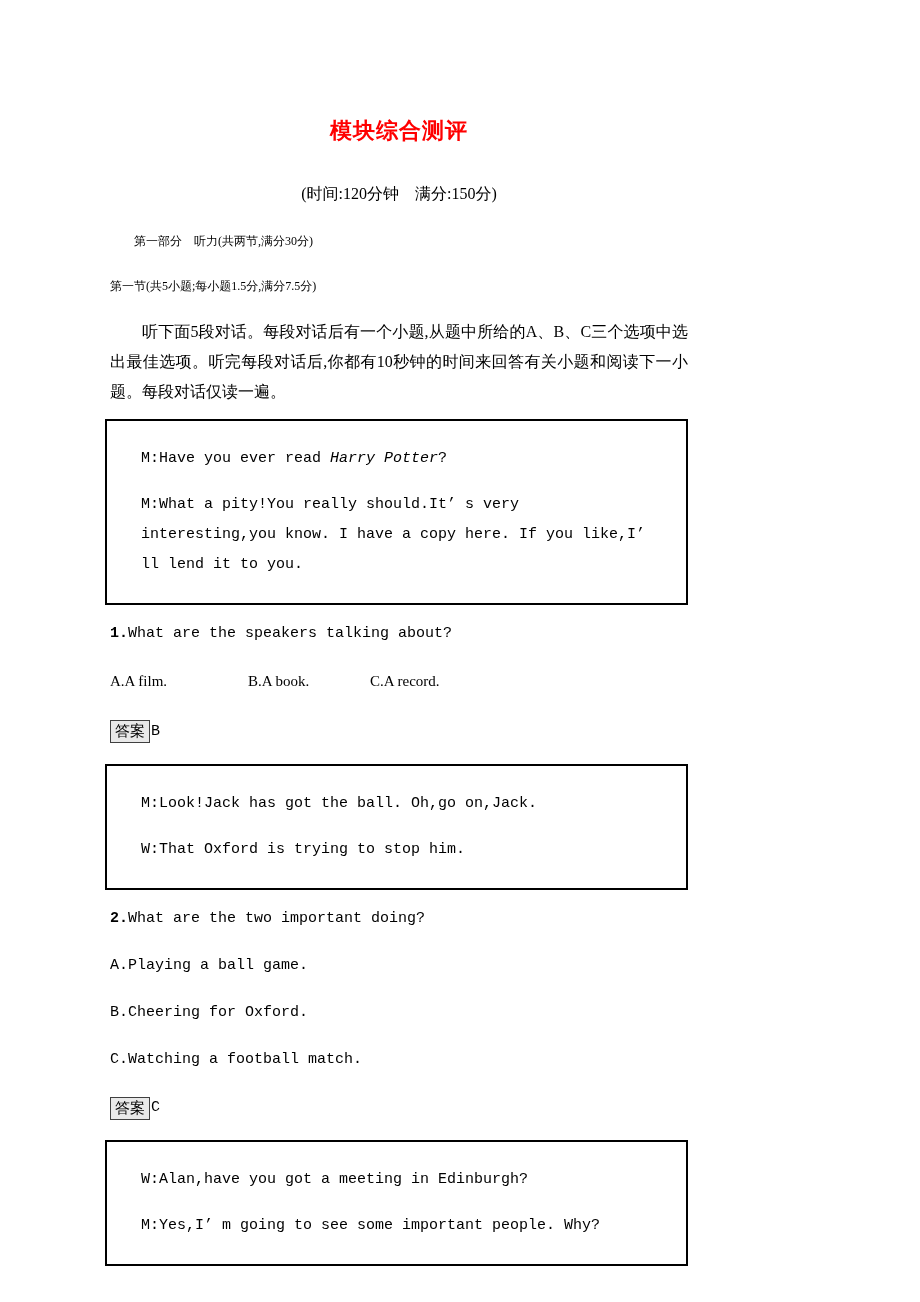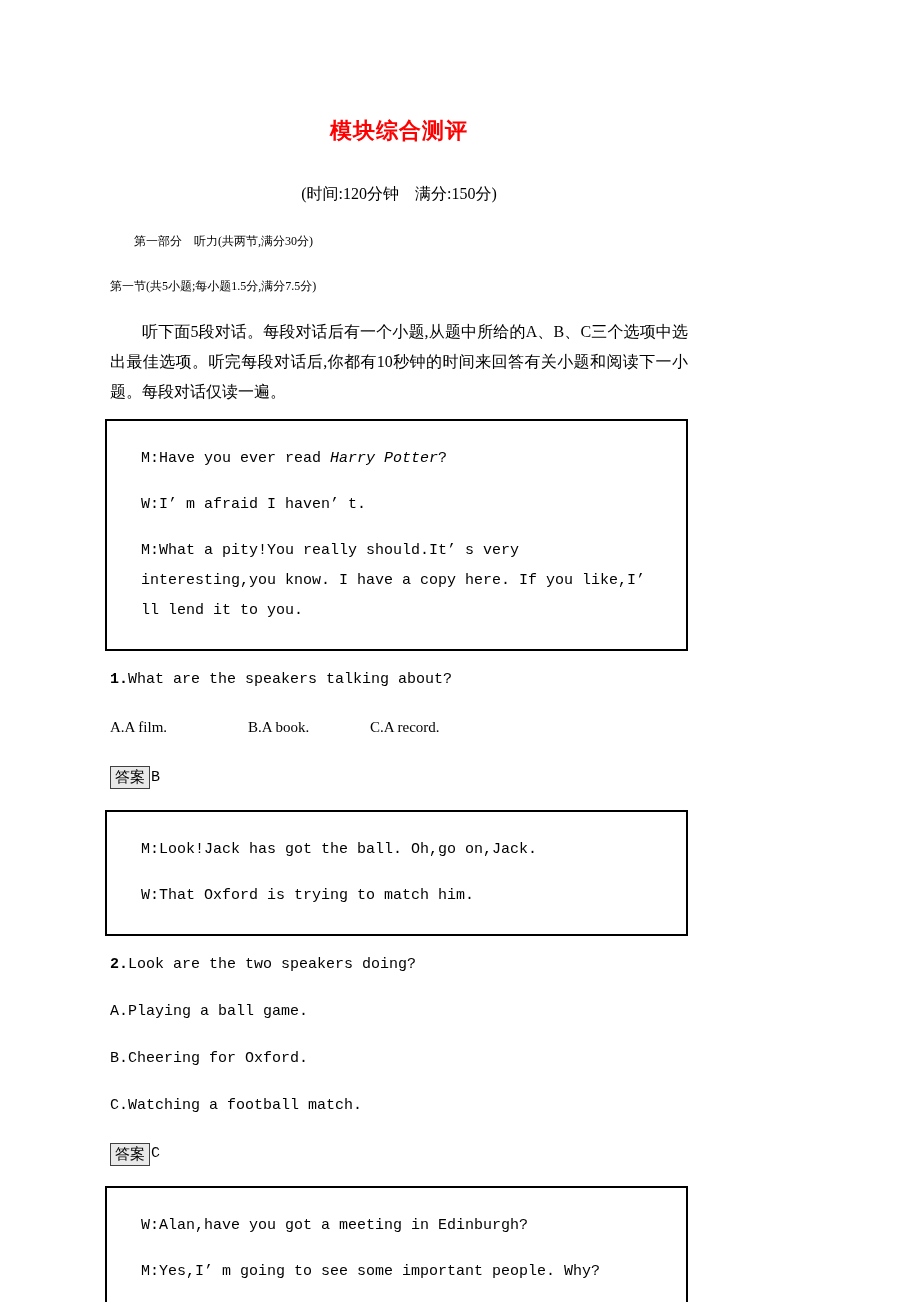--- a/index.html
+++ b/index.html
@@ -97,38 +97,37 @@
   <p class="meta">(时间:120分钟　满分:150分)</p>
 
   <p class="part-heading">第一部分　听力(共两节,满分30分)</p>
 
   <p class="section-heading">第一节(共5小题;每小题1.5分,满分7.5分)</p>
 
   <p class="instructions">听下面5段对话。每段对话后有一个小题,从题中所给的A、B、C三个选项中选出最佳选项。听完每段对话后,你都有10秒钟的时间来回答有关小题和阅读下一小题。每段对话仅读一遍。</p>
 
   <div class="dialog-box">
     <p class="en"><span>M:Have you ever read </span><i>Harry Potter</i><span>?</span></p>
-    <p class="en">W:I’ m afraid I haven’ t.</p>
     <p class="en">M:What a pity!You really should.It’ s very interesting,you know. I have a copy here. If you like,I’ ll lend it to you.</p>
   </div>
 
   <p class="en q-line"><span class="q-num">1.</span><span>What are the speakers talking about?</span></p>
 
   <p class="en options-inline">
     <span class="opt opt-0">A.A film.</span><span class="opt opt-1">B.A book.</span><span class="opt opt-2">C.A record.</span>
   </p>
 
   <p class="answer-line"><span class="answer-label">答案</span><span class="answer-letter">B</span></p>
 
   <div class="dialog-box">
     <p class="en">M:Look!Jack has got the ball. Oh,go on,Jack.</p>
-    <p class="en">W:That Oxford is trying to match him.</p>
+    <p class="en">W:That Oxford is trying to stop him.</p>
   </div>
 
-  <p class="en q-line"><span class="q-num">2.</span><span>Look are the two speakers doing?</span></p>
+  <p class="en q-line"><span class="q-num">2.</span><span>What are the two important doing?</span></p>
 
   <p class="en option-line">A.Playing a ball game.</p>
   <p class="en option-line">B.Cheering for Oxford.</p>
   <p class="en option-line">C.Watching a football match.</p>
 
   <p class="answer-line"><span class="answer-label">答案</span><span class="answer-letter">C</span></p>
 
   <div class="dialog-box">
     <p class="en">W:Alan,have you got a meeting in Edinburgh?</p>
     <p class="en">M:Yes,I’ m going to see some important people. Why?</p>

